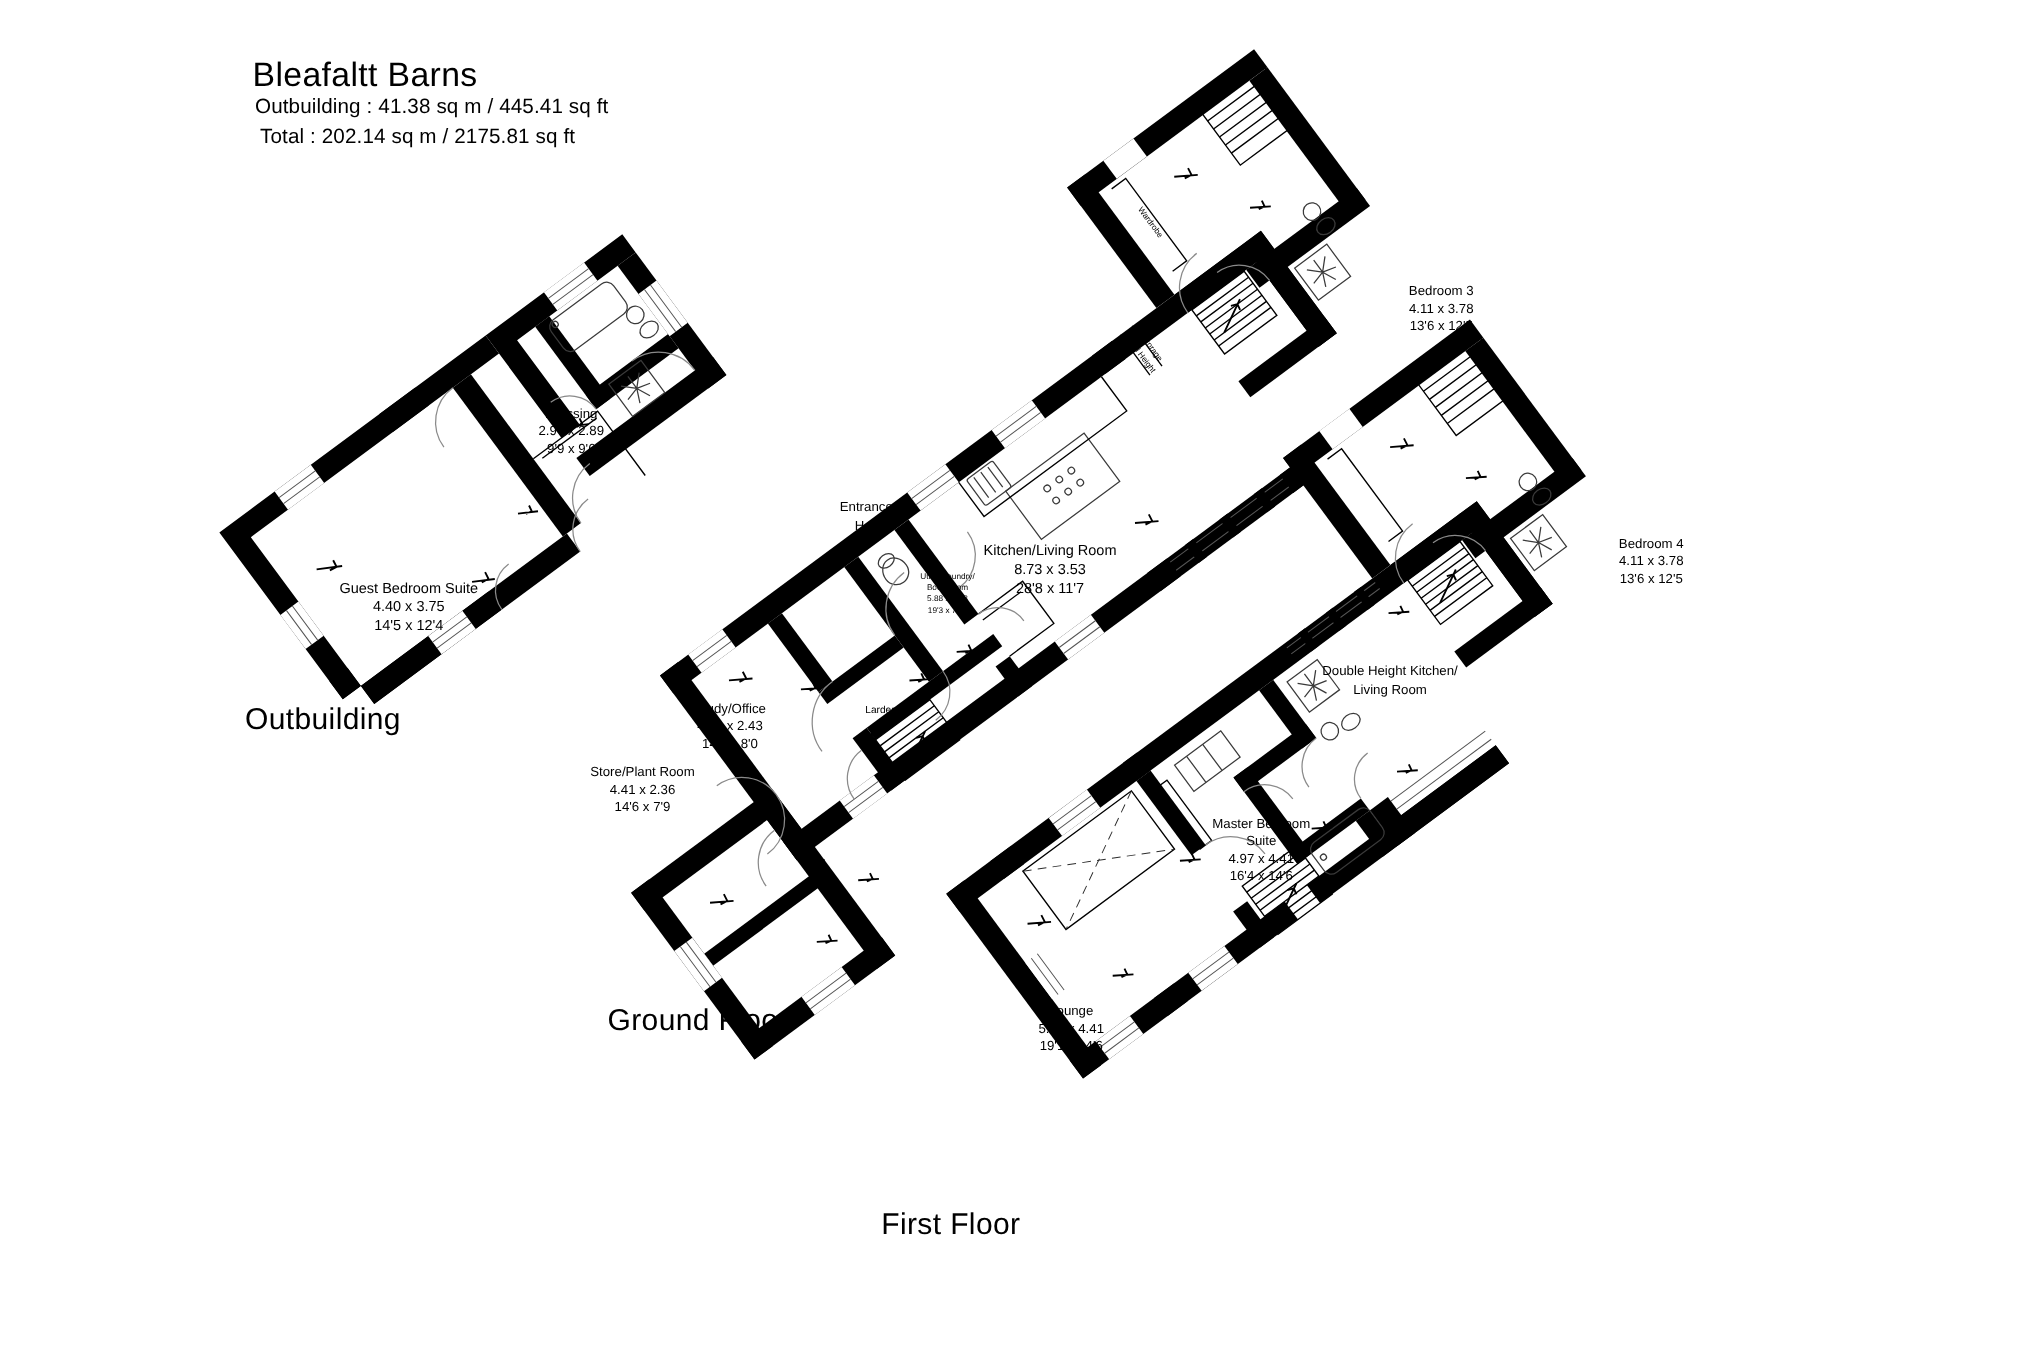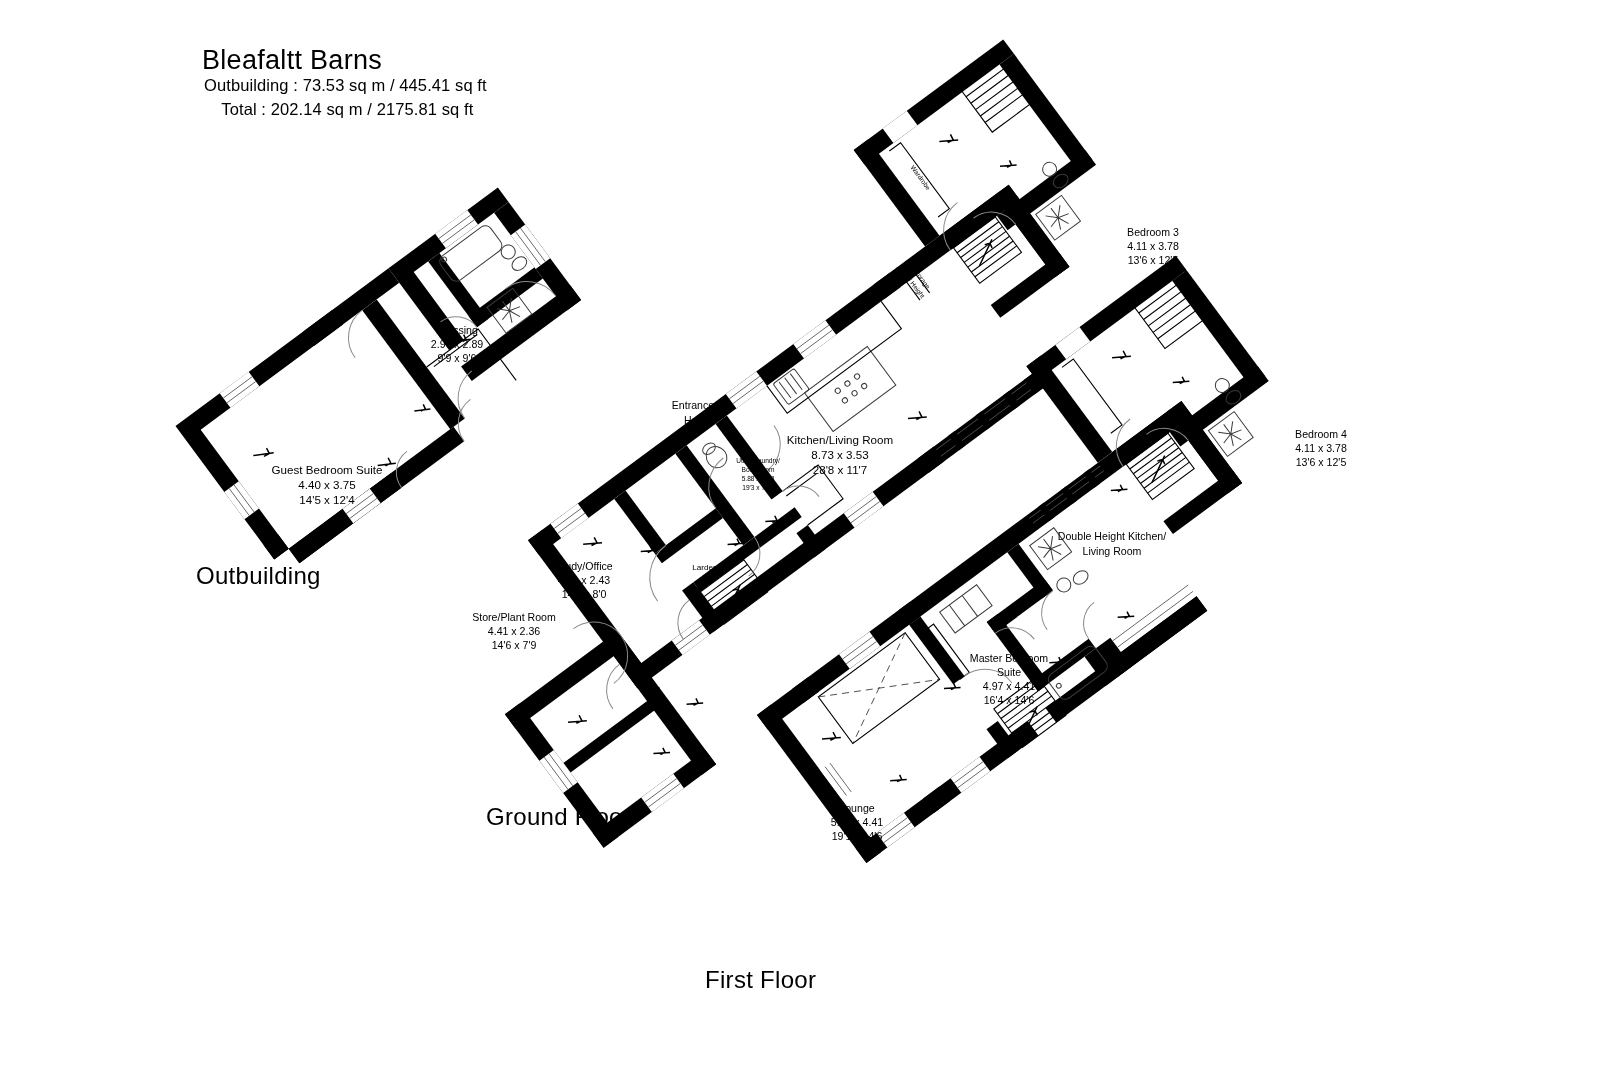--- a/index.html
+++ b/index.html
@@ -4,21 +4,21 @@
 <style>
   html,body{margin:0;padding:0;background:#ffffff;}
   body{width:1620px;height:1080px;position:relative;overflow:hidden;
        font-family:"Liberation Sans","DejaVu Sans",sans-serif;color:#000;}
   #stage{position:absolute;left:0;top:0;width:1620px;height:1080px;}
 
   .titleblock{position:absolute;left:202px;top:46px;}
   .title{font-size:27px;letter-spacing:.3px;line-height:1.05;font-weight:400;}
   .subline{font-size:16.5px;line-height:1.42;letter-spacing:.1px;}
   .sub-indent1{padding-left:2px;}
-  .sub-indent2{padding-left:6px;text-align:center;}
+  .sub-indent2{padding-left:6px;}
 
   .floorlabel{position:absolute;font-size:24px;letter-spacing:.3px;white-space:nowrap;}
   #lbl-outbuilding{left:196px;top:562px;}
   #lbl-ground{left:486px;top:803px;}
   #lbl-first{left:705px;top:966px;}
 
   svg{position:absolute;left:0;top:0;width:1620px;height:1080px;overflow:visible;}
   .wall{fill:#000;}
   .thin{fill:none;stroke:#000;stroke-width:1.1;}
   .thin2{fill:none;stroke:#000;stroke-width:1.5;}
@@ -32,21 +32,21 @@
   .r9{font-size:8.1px;}
   .r7{font-size:6.6px;}
 </style>
 </head>
 <body>
 
 <div id="stage">
 
   <div class="titleblock">
     <div class="title">Bleafaltt Barns</div>
-    <div class="subline sub-indent1">Outbuilding : 73.53 sq m / 445.41 sq ft</div>
+    <div class="subline sub-indent1">Outbuilding : 41.38 sq m / 445.41 sq ft</div>
     <div class="subline sub-indent2">Total : 202.14 sq m / 2175.81 sq ft</div>
   </div>
 
   <div class="floorlabel" id="lbl-outbuilding">Outbuilding</div>
   <div class="floorlabel" id="lbl-ground">Ground Floor</div>
   <div class="floorlabel" id="lbl-first">First Floor</div>
 
   <svg viewBox="0 0 1620 1080">
 
     <g transform="translate(395,378) rotate(-36.5)">

